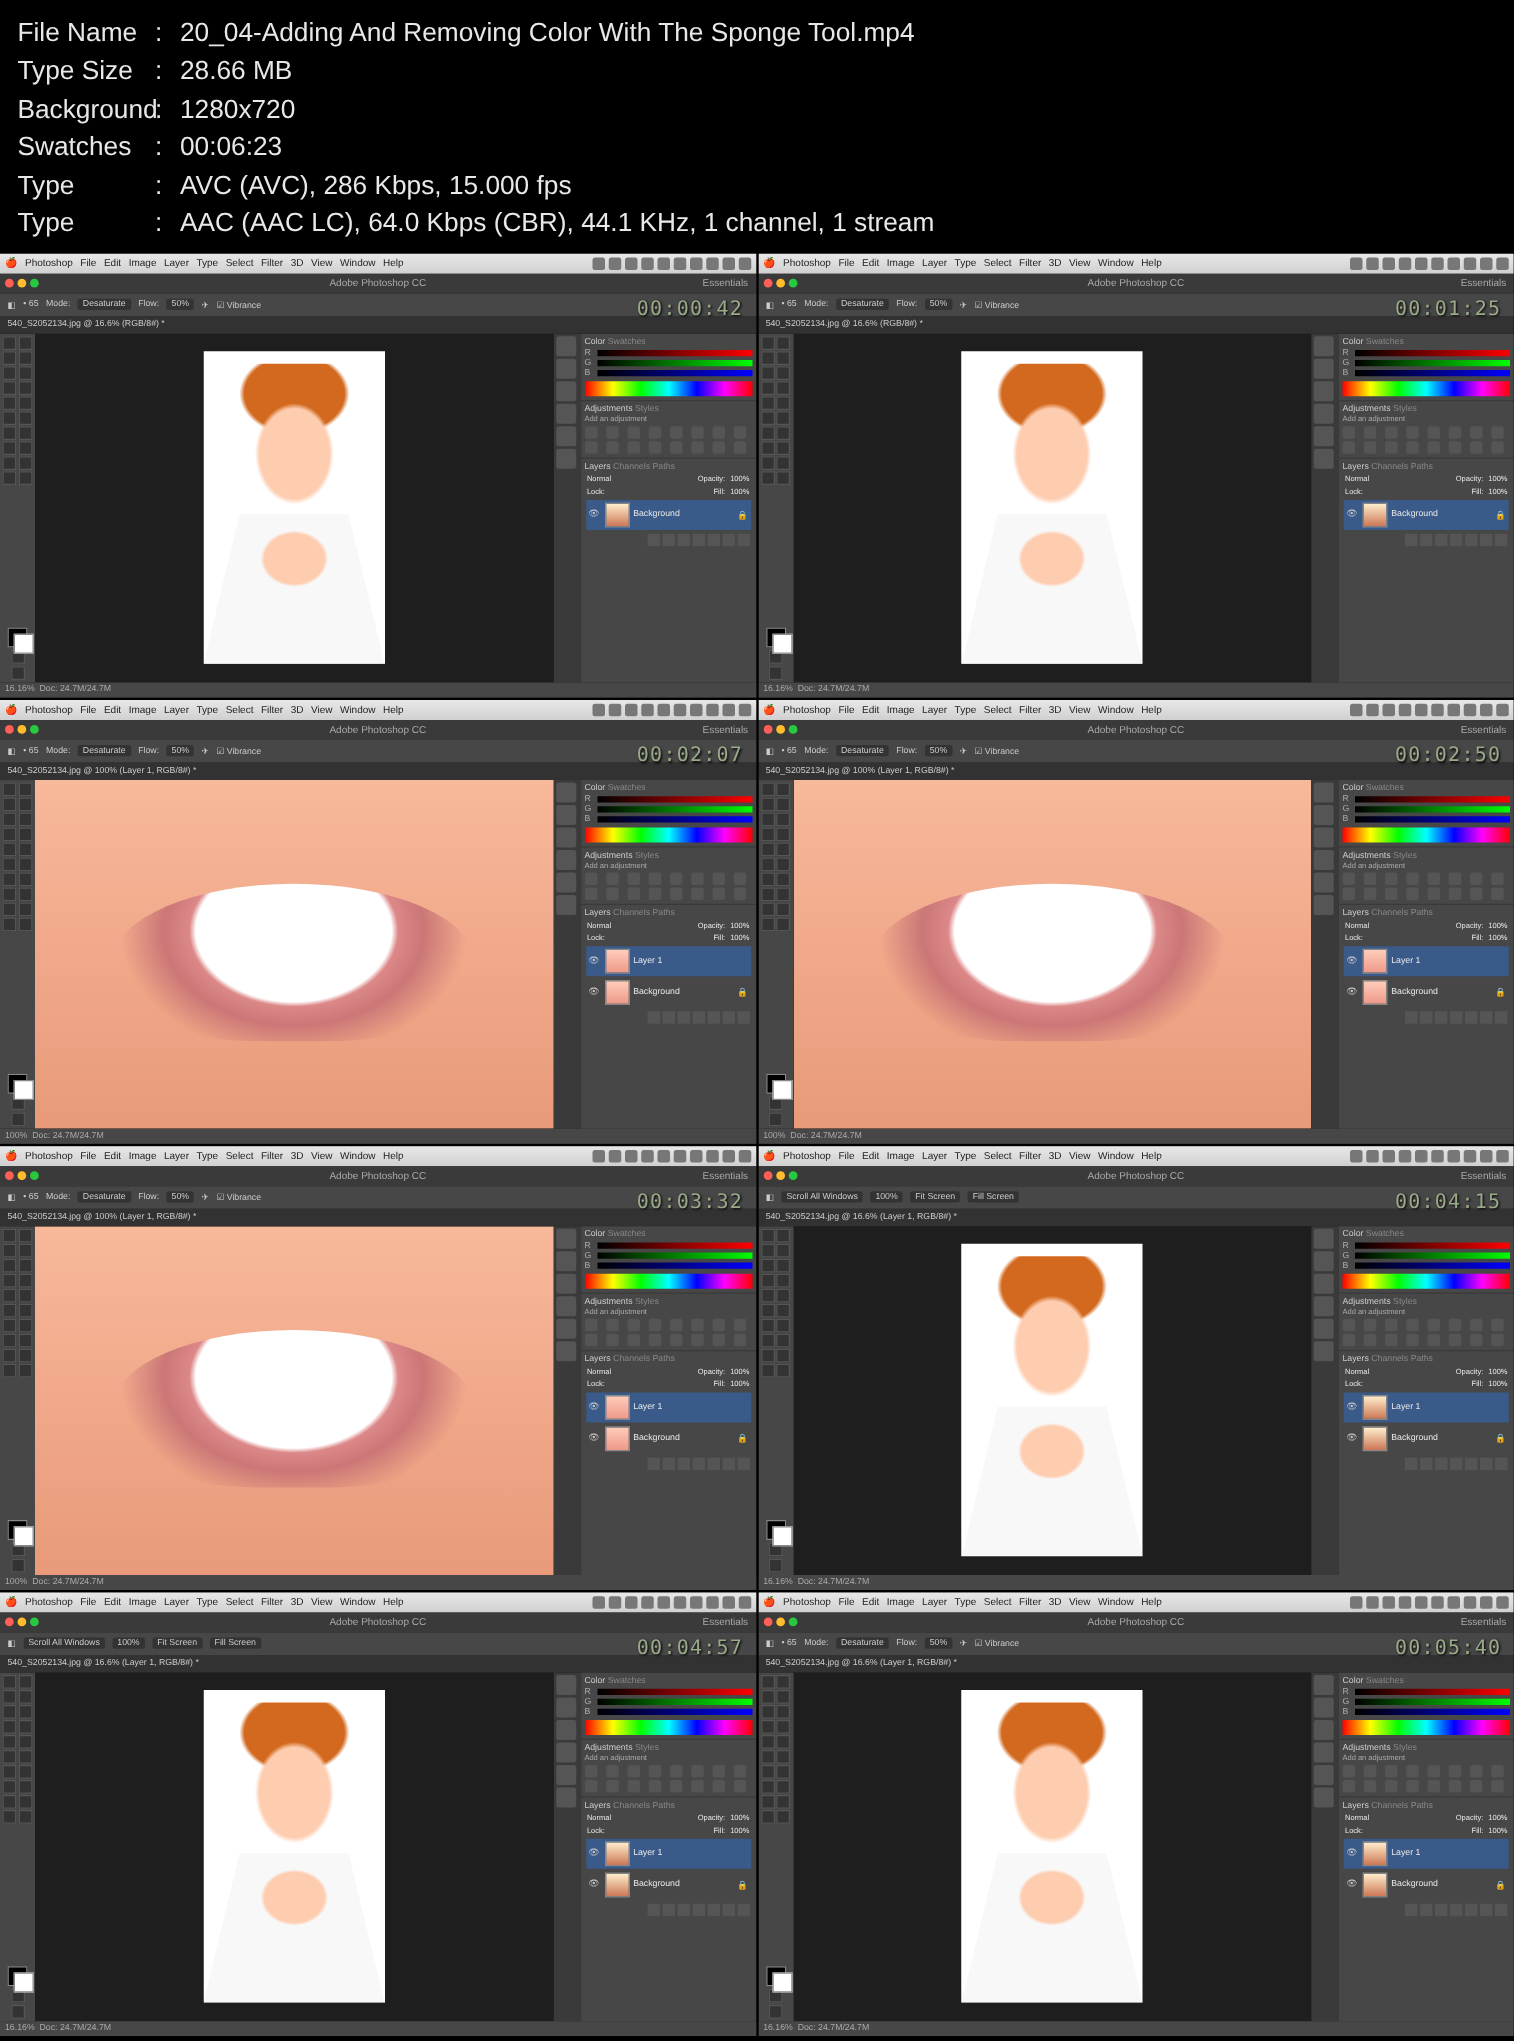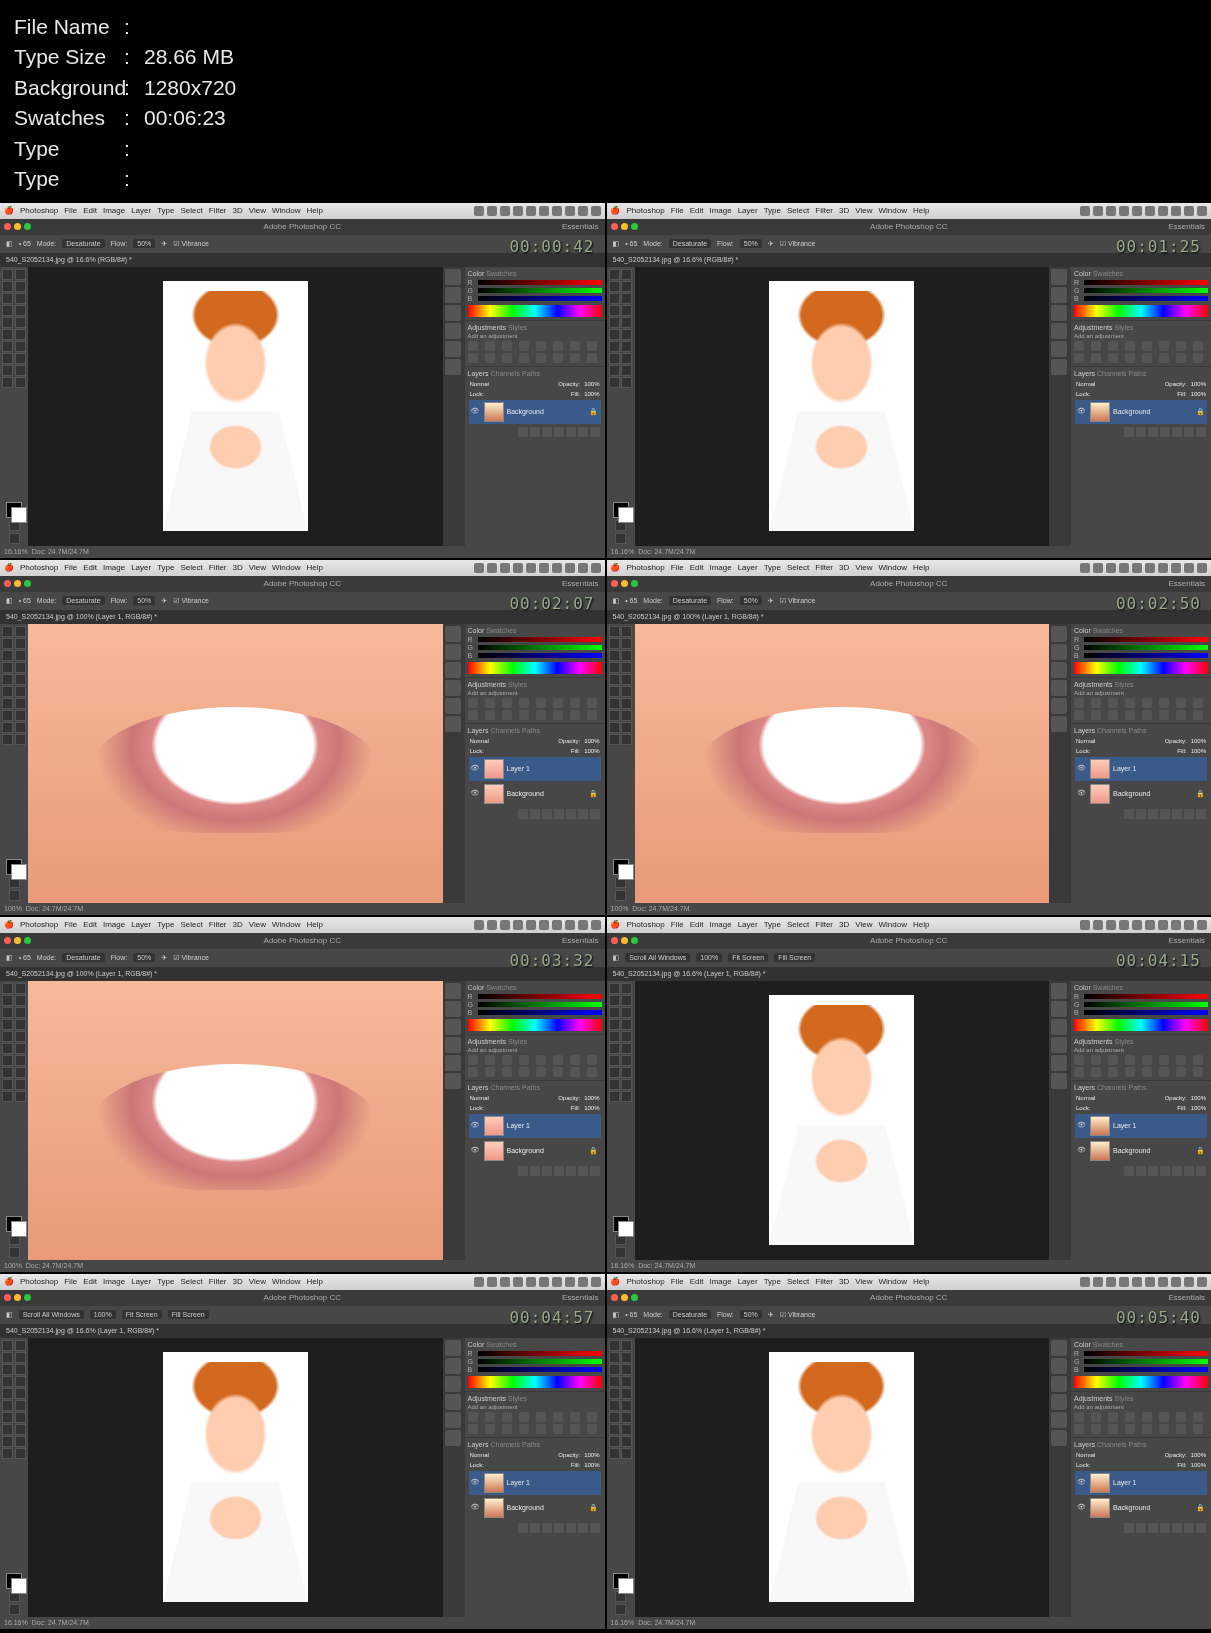--- a/index.html
+++ b/index.html
@@ -61,43 +61,46 @@
   .panel-strip { width: 22px; background: #3a3a3a; display: flex; flex-direction: column; gap: 2px; padding: 2px; }
   .panel-strip i { width: 16px; height: 16px; background: #555; border-radius: 2px; }
 </style>
 </head>
 <body>
 
 <div class="header">
   <div class="meta-row">
     <span class="meta-label">File Name</span>
     <span class="meta-colon">:</span>
+    <span>20_04-Adding And Removing Color With The Sponge Tool.mp4</span>
   </div>
   <div class="meta-row">
     <span class="meta-label">Type Size</span>
     <span class="meta-colon">:</span>
     <span>28.66 MB</span>
   </div>
   <div class="meta-row">
     <span class="meta-label">Background</span>
     <span class="meta-colon">:</span>
     <span>1280x720</span>
   </div>
   <div class="meta-row">
     <span class="meta-label">Swatches</span>
     <span class="meta-colon">:</span>
     <span>00:06:23</span>
   </div>
   <div class="meta-row">
     <span class="meta-label">Type</span>
     <span class="meta-colon">:</span>
+    <span>AVC (AVC), 286 Kbps, 15.000 fps</span>
   </div>
   <div class="meta-row">
     <span class="meta-label">Type</span>
     <span class="meta-colon">:</span>
+    <span>AAC (AAC LC), 64.0 Kbps (CBR), 44.1 KHz, 1 channel, 1 stream</span>
   </div>
 </div>
 
 <div class="grid" id="thumb-grid">
   <div class="thumb">
     <div class="timestamp">00:00:42</div>
     <div class="ps-menubar">
         <span>🍎</span>
         <span>Photoshop</span>
         <span>File</span>

